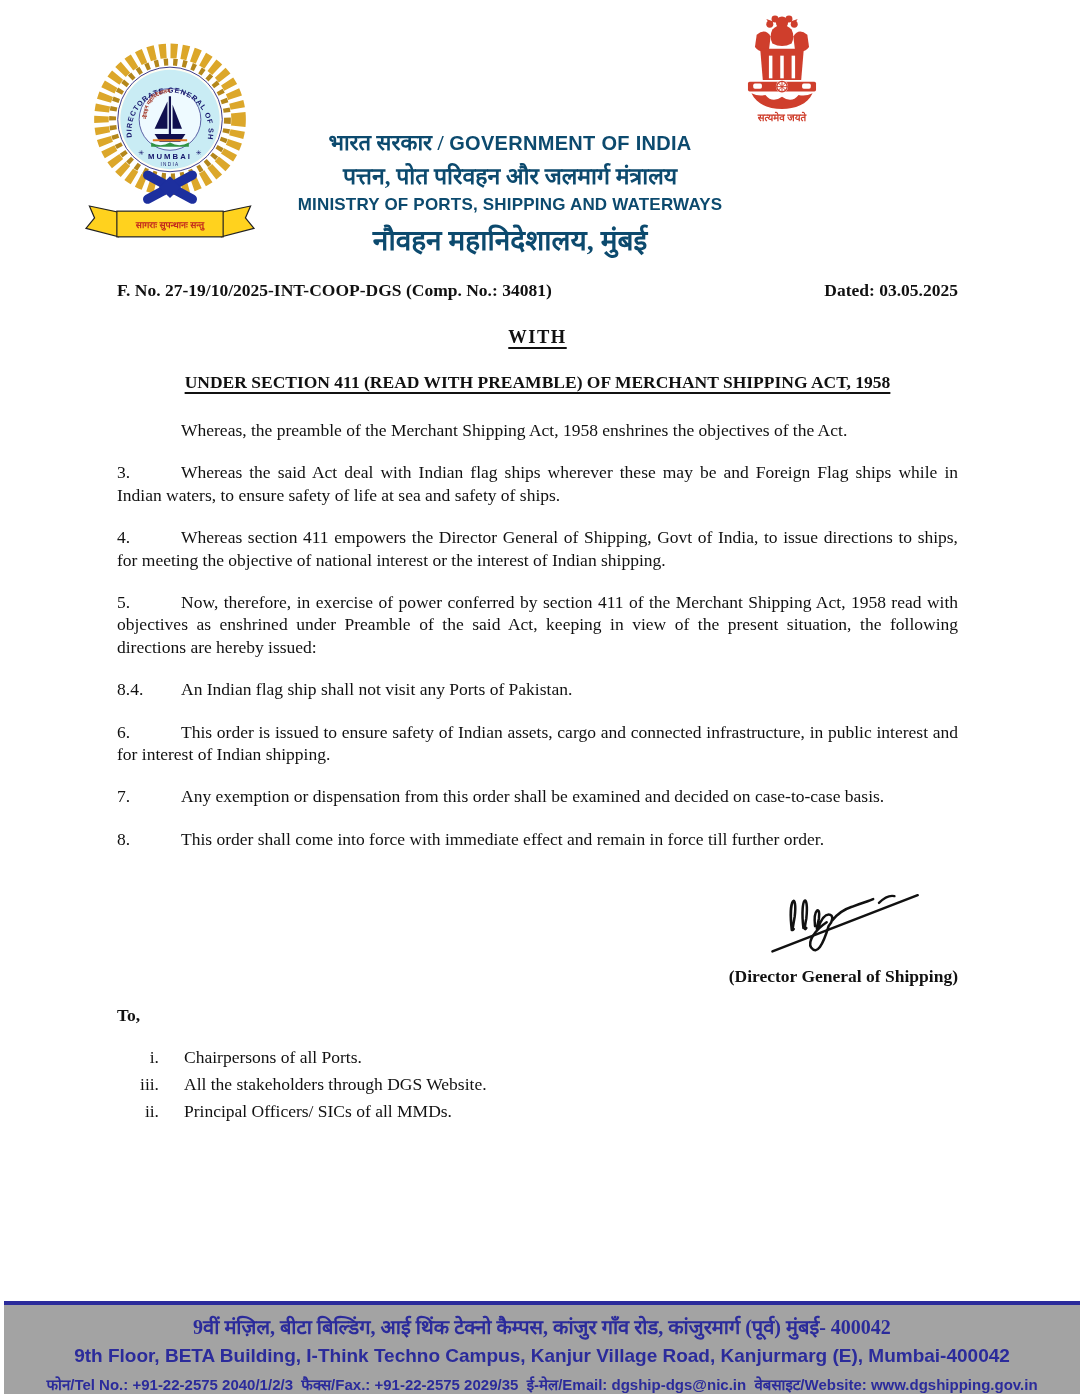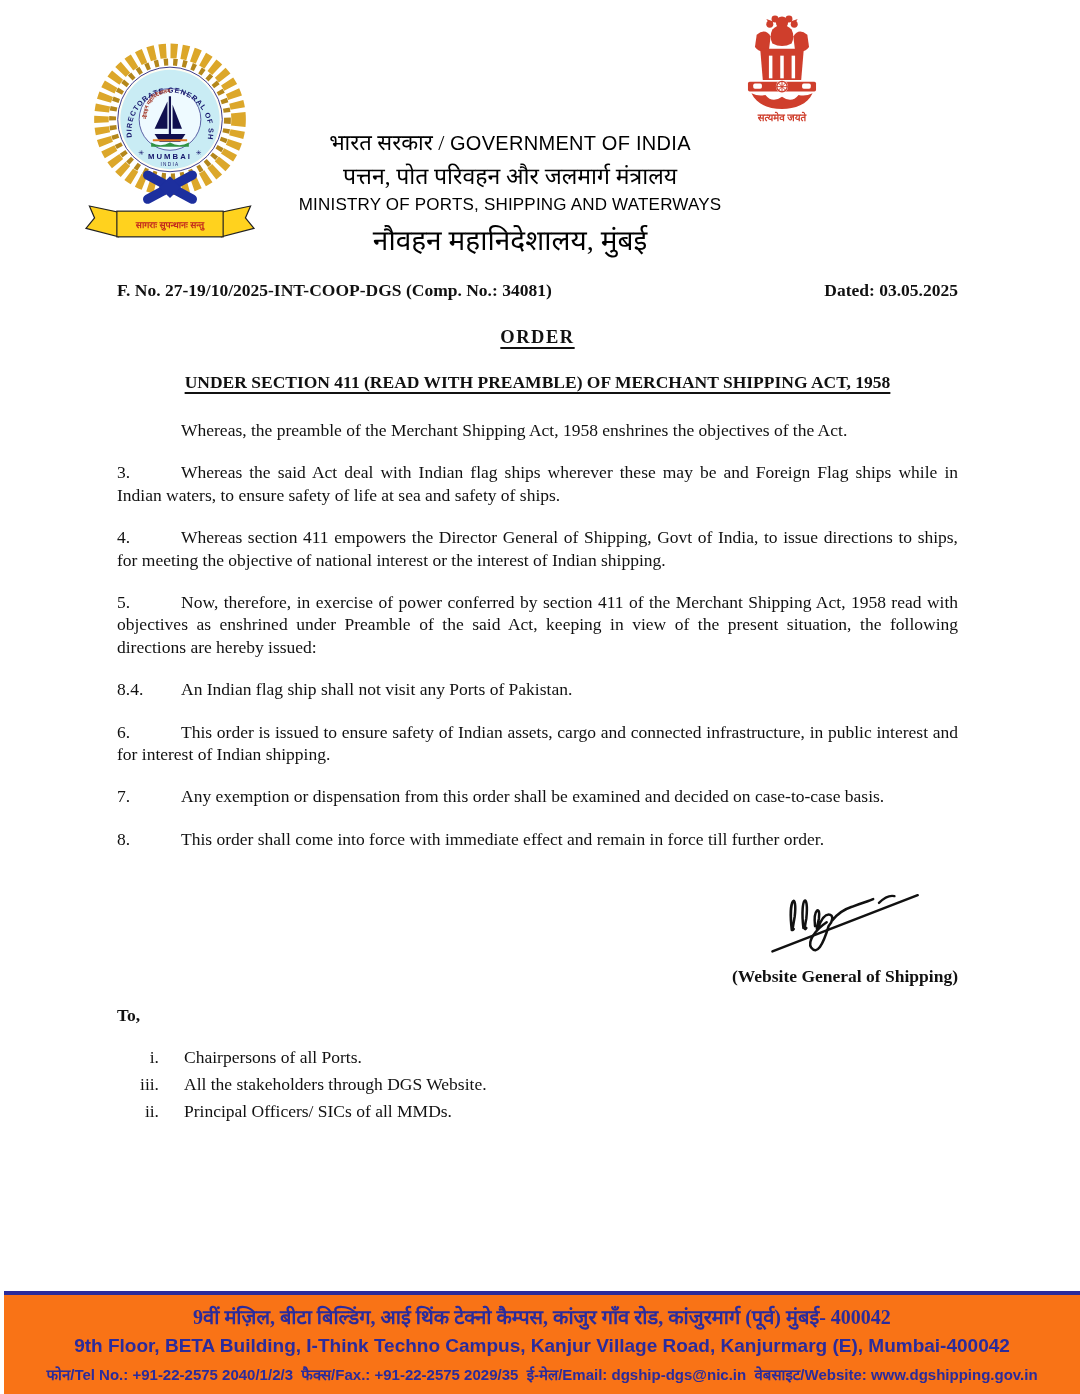--- a/index.html
+++ b/index.html
@@ -5,21 +5,21 @@
   html,body{margin:0;padding:0;background:#e8e8e8;}
   .page{width:1080px;height:1394px;margin:0 auto;position:relative;background:#ffffff;
         font-family:"Liberation Serif","DejaVu Serif",serif;color:#111;overflow:hidden;}
   .content{padding:0 122px 0 117px;}
 
   
   .hdr{position:relative;padding-top:10px;}
   .dgs-logo{position:absolute;left:84px;top:38px;line-height:0;}
   .hdr-center{width:640px;margin:0 auto;transform:translateX(-30px);text-align:center;}
   .emblem-wrap{line-height:0;text-align:right;}
-  .hline{color:#000000;font-weight:normal;}
+  .hline{color:#0c4a6e;font-weight:bold;}
   .l1{font-size:22px;margin-top:2px;}
   .l1 .en{font-family:"Liberation Sans","DejaVu Sans",sans-serif;font-size:20px;letter-spacing:.3px;}
   .l2{font-size:23px;margin-top:3px;}
   .l3{font-family:"Liberation Sans","DejaVu Sans",sans-serif;font-size:17px;margin-top:4px;letter-spacing:.2px;}
   .l4{font-size:28px;margin-top:5px;}
   .l5{font-family:"Liberation Sans","DejaVu Sans",sans-serif;font-size:24px;margin-top:4px;letter-spacing:.4px;}
 
   
   .meta{display:flex;justify-content:space-between;font-weight:bold;font-size:17.5px;margin-top:22px;}
 
@@ -37,27 +37,27 @@
   .sig-svg{margin-right:26px;}
   .sig-title{font-weight:bold;font-size:17.5px;margin-top:0px;}
 
   
   .to-label{font-weight:bold;font-size:17.5px;margin-top:18px;}
   .dist{margin-top:18px;font-size:17.5px;}
   .dist-row{display:flex;line-height:27px;}
   .dist-num{width:42px;text-align:right;margin-right:25px;}
 
   
-  .footer{position:absolute;left:4px;right:0;bottom:0;background:#f97316;}
+  .footer{position:absolute;left:4px;right:0;bottom:0;background:#a3a3a3;}
   .footer-rule{height:4px;background:#2b2b9b;}
   .f1{text-align:center;color:#2b2b9b;font-weight:bold;font-size:20px;margin-top:8px;}
   .f2{text-align:center;color:#2b2b9b;font-weight:bold;font-family:Liberation Sans, sans-serif;
       font-size:19px;margin-top:5px;}
   .f3{text-align:center;color:#2b2b9b;font-weight:bold;font-family:"Liberation Sans","DejaVu Sans",sans-serif;
-      font-size:15px;margin-top:7px;padding-bottom:10px;white-space:pre-wrap;}
+      font-size:15px;margin-top:7px;white-space:pre-wrap;}
 </style>
 </head>
 <body>
 
 <div class="page">
 
   <div class="hdr">
 
     <div class="dgs-logo">
       <svg width="172" height="210" viewBox="0 0 200 245">
@@ -147,41 +147,41 @@
     </div>
   </div>
 
   <div class="content">
 
     <div class="meta">
       <span>F. No. 27-19/10/2025-INT-COOP-DGS (Comp. No.: 34081)</span>
       <span>Dated: 03.05.2025</span>
     </div>
 
-    <div class="order-title">ORDER</div>
+    <div class="order-title">WITH</div>
     <div class="order-sub">UNDER SECTION 411 (READ WITH PREAMBLE) OF MERCHANT SHIPPING ACT, 1958</div>
 
     <div class="paras">
       <p class="para"><span class="pnum"></span><span>Whereas, the preamble of the Merchant Shipping Act, 1958 enshrines the objectives of the Act.</span></p>
       <p class="para"><span class="pnum">3.</span><span>Whereas the said Act deal with Indian flag ships wherever these may be and Foreign Flag ships while in Indian waters, to ensure safety of life at sea and safety of ships.</span></p>
       <p class="para"><span class="pnum">4.</span><span>Whereas section 411 empowers the Director General of Shipping, Govt of India, to issue directions to ships, for meeting the objective of national interest or the interest of Indian shipping.</span></p>
       <p class="para"><span class="pnum">5.</span><span>Now, therefore, in exercise of power conferred by section 411 of the Merchant Shipping Act, 1958 read with objectives as enshrined under Preamble of the said Act, keeping in view of the present situation, the following directions are hereby issued:</span></p>
       <p class="para"><span class="pnum">8.4.</span><span>An Indian flag ship shall not visit any Ports of Pakistan.</span></p>
       <p class="para"><span class="pnum">6.</span><span>This order is issued to ensure safety of Indian assets, cargo and connected infrastructure, in public interest and for interest of Indian shipping.</span></p>
       <p class="para"><span class="pnum">7.</span><span>Any exemption or dispensation from this order shall be examined and decided on case-to-case basis.</span></p>
       <p class="para"><span class="pnum">8.</span><span>This order shall come into force with immediate effect and remain in force till further order.</span></p>
     </div>
 
     <div class="sig-block">
       <svg class="sig-svg" width="170" height="92" viewBox="0 0 170 95">
         <path d="M28,62 C24,28 34,22 31,48 C29,60 28,64 30,61 M40,60 C36,26 46,22 43,50 C41,60 41,63 43,60 M52,58 C50,40 58,36 56,50 C54,60 53,63 55,60 C58,52 62,46 66,46 C72,46 70,54 66,58 C60,78 54,88 48,80 C44,74 52,62 64,54 M70,52 C76,44 84,40 90,38 C100,34 108,32 112,30" stroke="#111" stroke-width="2.6" fill="none" stroke-linecap="round"></path>
         <path d="M8,84 L158,26" stroke="#111" stroke-width="2.6" stroke-linecap="round"></path>
         <path d="M118,34 C124,28 130,26 134,27" stroke="#111" stroke-width="2.4" fill="none" stroke-linecap="round"></path>
       </svg>
-      <div class="sig-title">(Website General of Shipping)</div>
+      <div class="sig-title">(Director General of Shipping)</div>
     </div>
 
     <div class="to-label">To,</div>
     <div class="dist">
       <div class="dist-row">
         <span class="dist-num">i.</span>
         <span>Chairpersons of all Ports.</span>
       </div>
       <div class="dist-row">
         <span class="dist-num">iii.</span>

